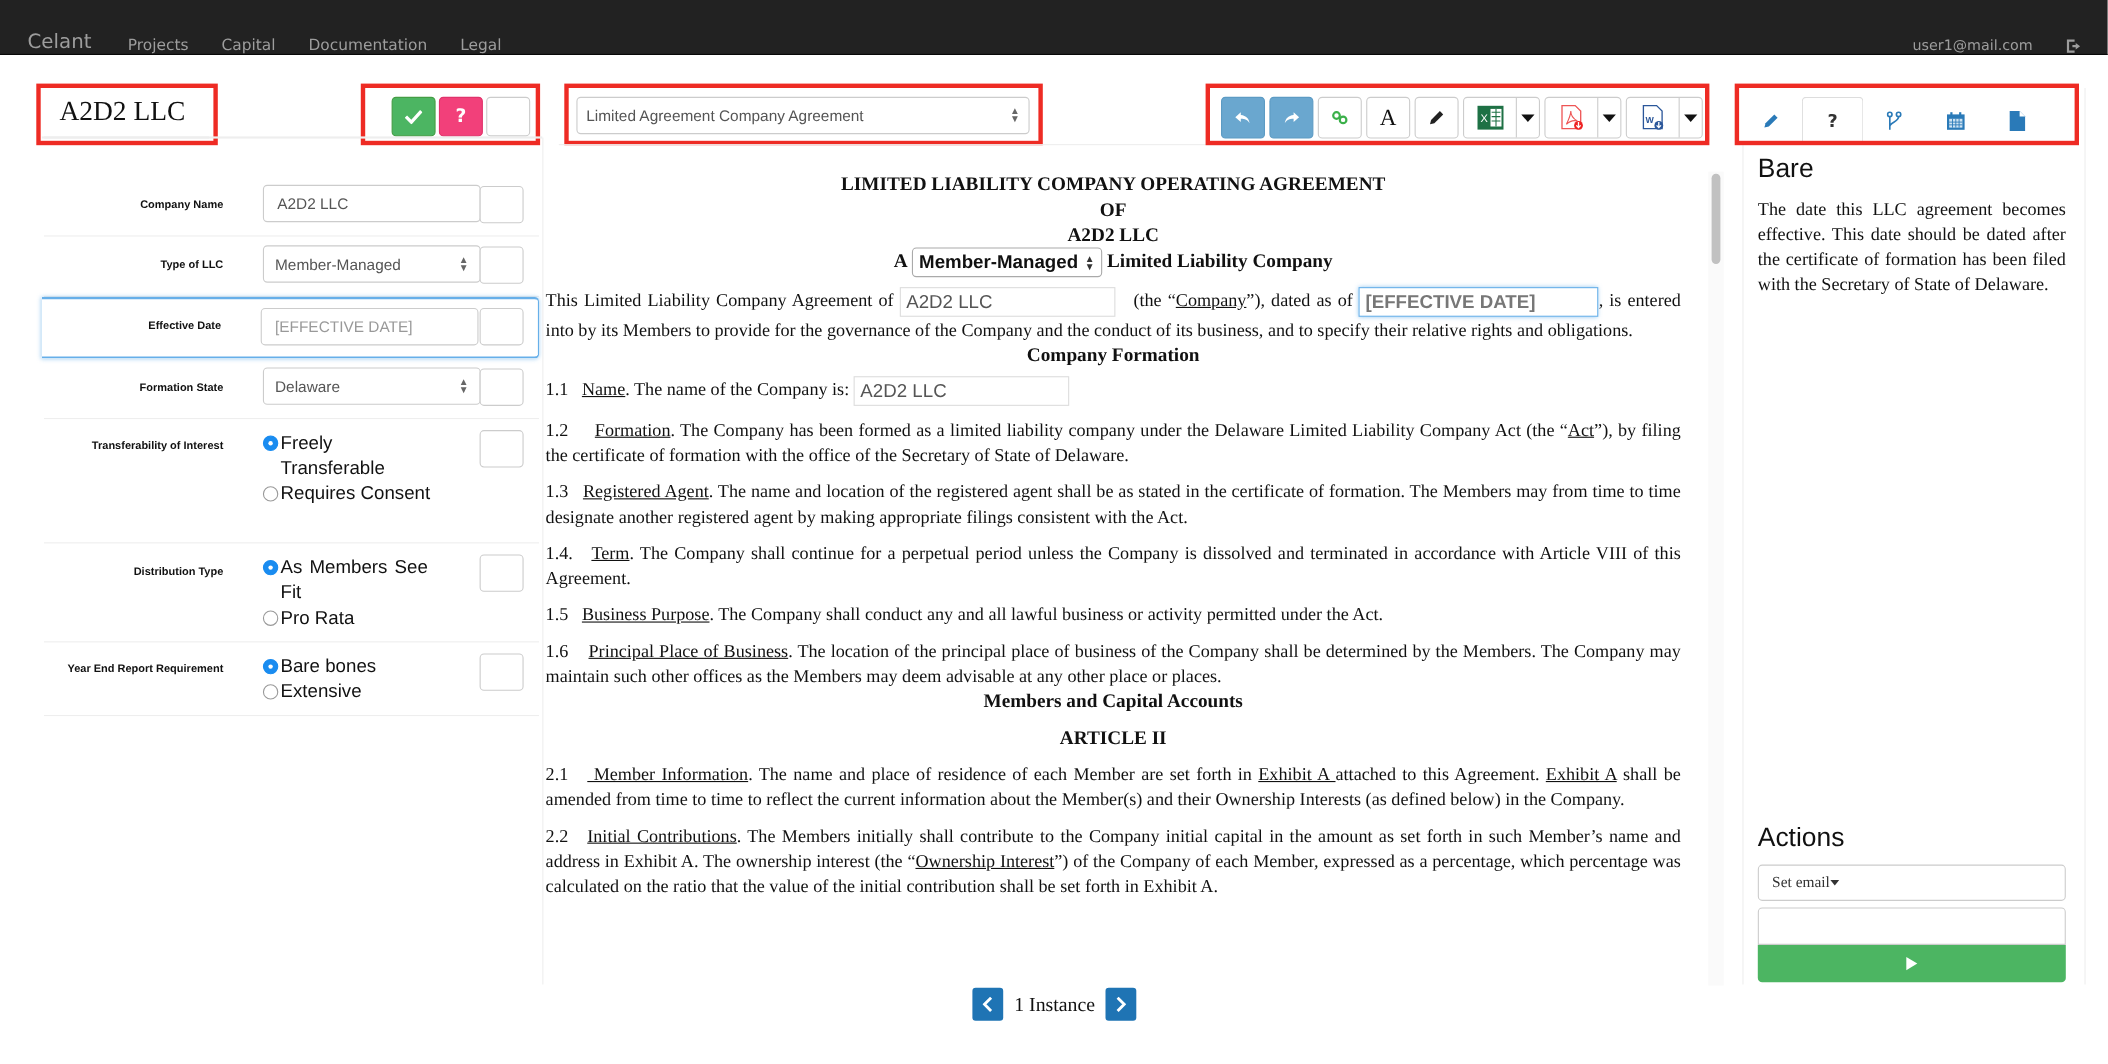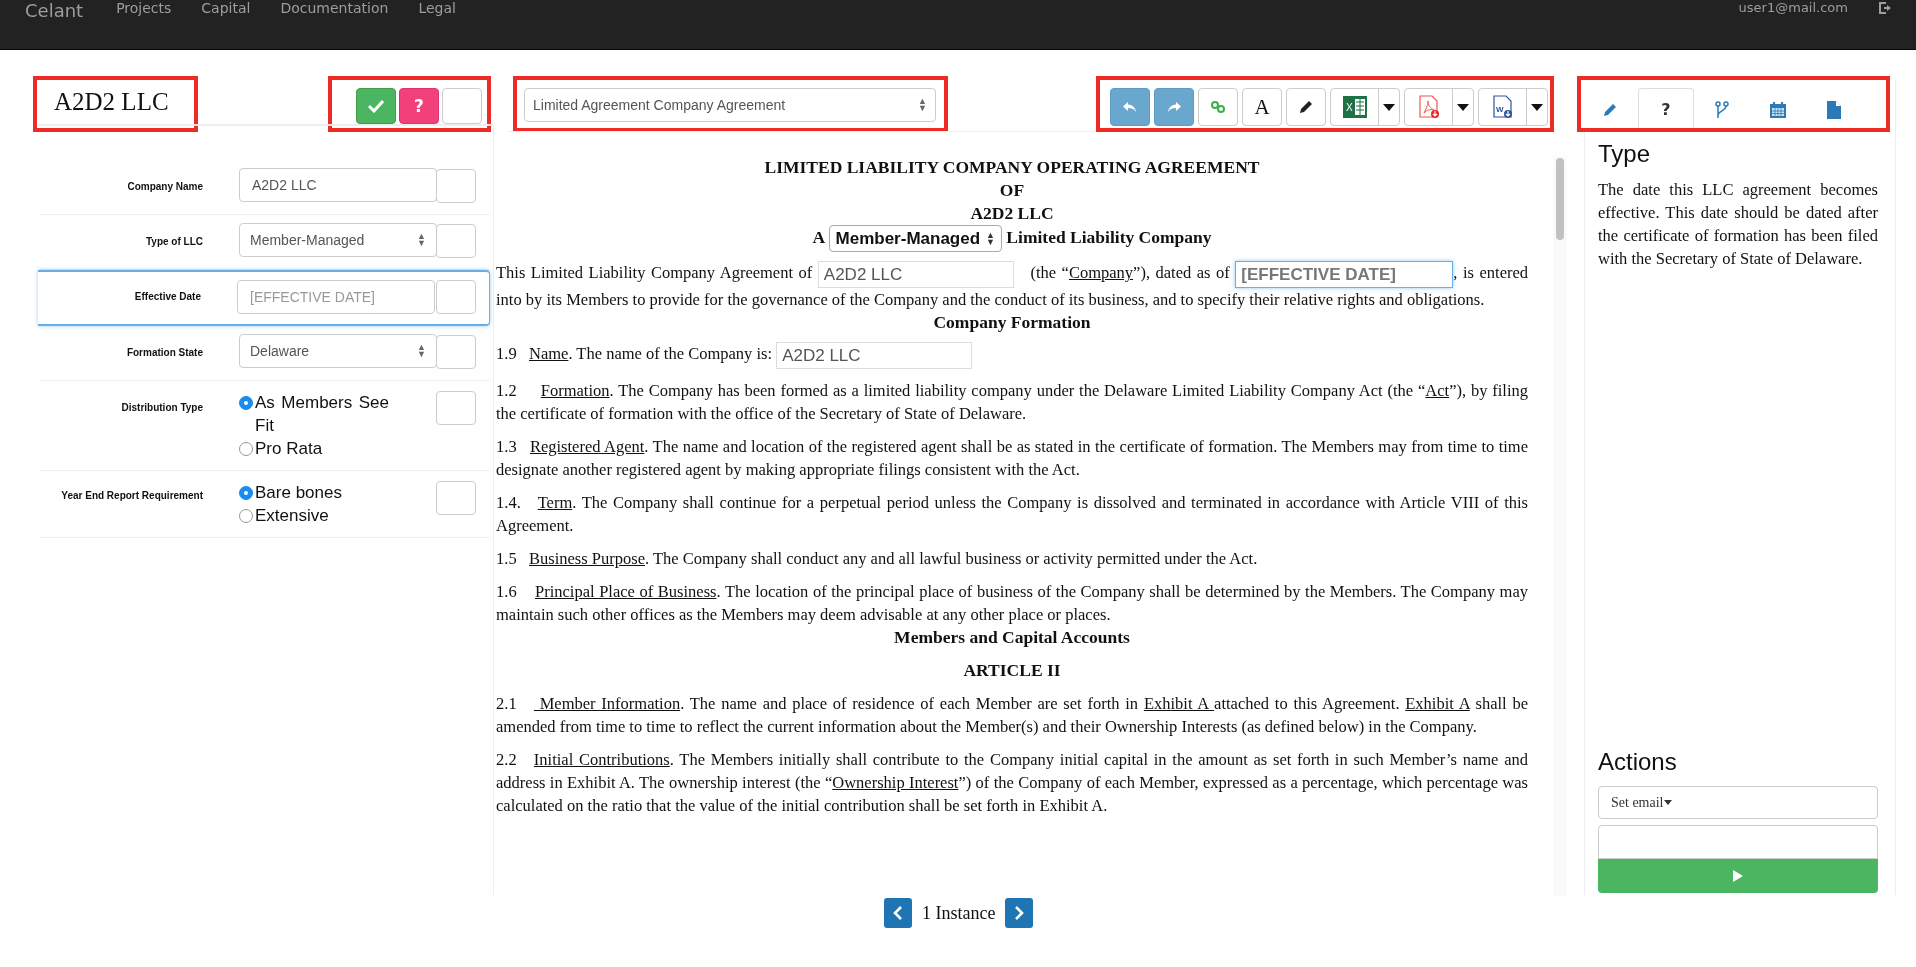--- a/index.html
+++ b/index.html
@@ -5,21 +5,21 @@
   * { box-sizing: border-box; }
   html, body { margin: 0; padding: 0; }
   body {
     width: 1916px; height: 967px; overflow: hidden; background: #fff;
     font-family: "Liberation Sans", sans-serif; color: #333; position: relative;
   }
   
   .navbar {
     position: absolute; left: 0; top: 0; width: 1916px; height: 50px;
     background: #222; border-bottom: 1px solid #080808;
-    display: flex; align-items: flex-start;
+    display: flex; align-items: flex-end;
   }
   .brand { color: #9d9d9d; font-family: "DejaVu Sans", sans-serif; font-size: 18px; margin-left: 25px; margin-right: 18px; }
   .nav-link { color: #9d9d9d; font-family: "DejaVu Sans", sans-serif; font-size: 14px; padding: 0 15px; cursor: pointer; }
   .nav-right { margin-left: auto; display: flex; align-items: center; }
   .nav-user { color: #9d9d9d; font-family: "DejaVu Sans", sans-serif; font-size: 13px; margin-right: 30px; }
   .nav-logout { color: #9d9d9d; margin-right: 22px; width: 16px; height: 14px; display: inline-block; }
 
   .red-box { position: absolute; border: 4px solid #ee2b24; pointer-events: none; }
 
   
@@ -157,20 +157,34 @@
   <div class="frow" style="height:55px;">
     <div class="lbl">Formation State</div>
     <div class="ctl" style="padding-top:8px;">
         <div class="tselect">
           <span>Delaware</span>
           <span class="updown">▲<br>▼</span>
         </div>
       </div>
     <div class="extra" style="top:9px;"></div>
   </div>
+  <div class="frow" style="height:113px;">
+    <div class="lbl" style="padding-top:15px;">Transferability of Interest</div>
+    <div class="ctl radios" style="margin-left:36px;">
+      <div class="radio">
+          <span class="rdot on"></span>
+          <span>Freely Transferable</span>
+        </div>
+      <div class="radio">
+          <span class="rdot"></span>
+          <span>Requires Consent</span>
+        </div>
+    </div>
+    <div class="extra" style="top:10px;"></div>
+  </div>
   <div class="frow" style="height:90px;">
     <div class="lbl" style="padding-top:17px;">Distribution Type</div>
     <div class="ctl radios" style="margin-left:36px;width:150px;">
       <div class="radio">
           <span class="rdot on"></span>
           <span style="text-align:justify;text-align-last:left;">As Members See Fit</span>
         </div>
       <div class="radio">
           <span class="rdot"></span>
           <span>Pro Rata</span>
@@ -283,21 +297,21 @@
     <span>Limited Liability Company</span>
   </div>
   <p style="margin-top:9px;">
     <span>This Limited Liability Company Agreement of</span>
     <span class="inl-input" style="width:196px;">A2D2 LLC</span>
     &nbsp;&nbsp;<span>(the “</span><u>Company</u><span>”), dated as of</span>
     <span class="inl-input focus" style="width:218px;">[EFFECTIVE DATE]</span><span>, is entered into by its Members to provide for the governance of the Company and the conduct of its business, and to specify their relative rights and obligations.</span>
   </p>
   <div class="center">Company Formation</div>
   <p style="margin-top:8px;">
-    <span>1.9</span>&nbsp;&nbsp;&nbsp;<u>Name</u><span>. The name of the Company is:</span>
+    <span>1.1</span>&nbsp;&nbsp;&nbsp;<u>Name</u><span>. The name of the Company is:</span>
     <span class="inl-input" style="width:196px;">A2D2 LLC</span>
   </p>
   <p style="margin-top:10px;">
     <span>1.2</span>&nbsp;&nbsp;&nbsp;&nbsp;&nbsp;<u>Formation</u><span>. The Company has been formed as a limited liability company under the Delaware Limited Liability Company Act (the “</span><u>Act</u><span>”), by filing the certificate of formation with the office of the Secretary of State of Delaware.</span>
   </p>
   <p style="margin-top:10px;">
     <span>1.3</span>&nbsp;&nbsp;&nbsp;<u>Registered Agent</u><span>. The name and location of the registered agent shall be as stated in the certificate of formation. The Members may from time to time designate another registered agent by making appropriate filings consistent with the Act.</span>
   </p>
   <p style="margin-top:10px;">
     <span>1.4.</span>&nbsp;&nbsp;&nbsp;<u>Term</u><span>. The Company shall continue for a perpetual period unless the Company is dissolved and terminated in accordance with Article VIII of this Agreement.</span>
@@ -364,21 +378,21 @@
   </div>
   <div class="rtab">
     <svg width="16" height="20" viewBox="0 0 16 20">
         <path d="M1 1h9l5 5v13H1z" fill="#2a7ab8"></path>
         <path d="M10 1v5h5" fill="#fff"></path>
       </svg>
   </div>
 </div>
 <div class="red-box" style="left:1577px;top:76px;width:313px;height:56px;"></div>
 
-<div class="help-title">Type</div>
+<div class="help-title">Bare</div>
 <div class="help-text">The date this LLC agreement becomes effective.  This date should be dated after the certificate of formation has been filed with the Secretary of State of Delaware.</div>
 
 <div class="actions-title">Actions</div>
 <div class="act-select">
   <span>Set email</span>
   <span class="caret-down" style="border-left-width:4px;border-right-width:4px;border-top-width:5px;border-top-color:#333;"></span>
 </div>
 <div class="act-input"></div>
 <div class="act-run">
   <svg width="12" height="14" viewBox="0 0 12 14">

